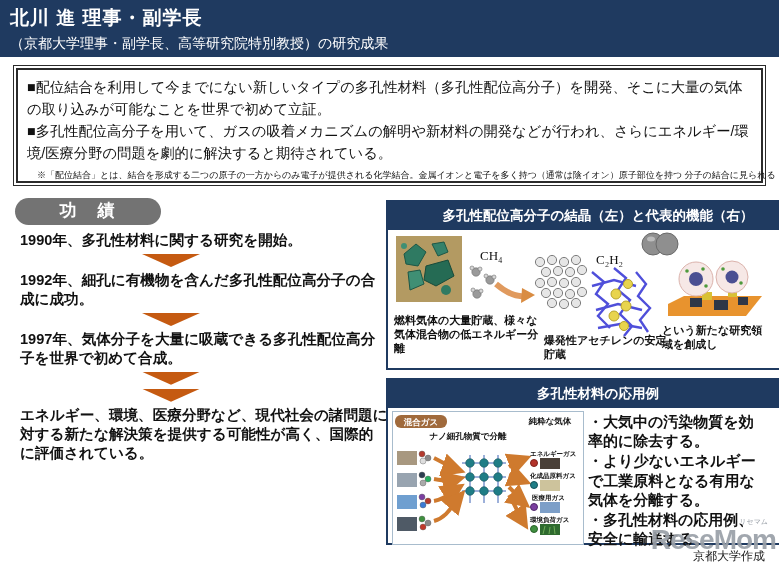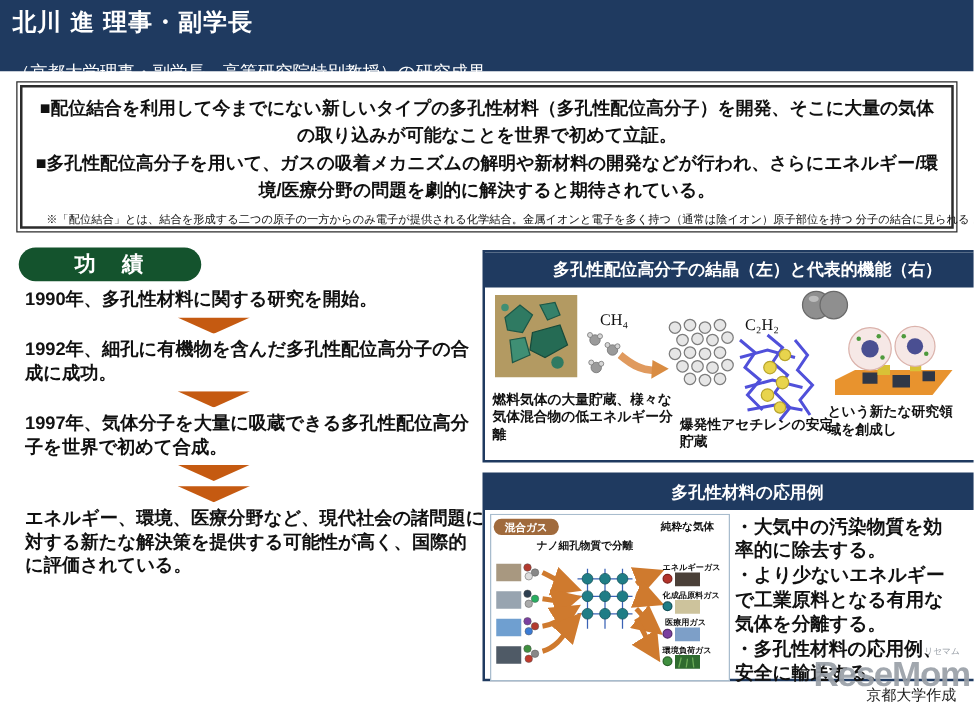--- a/index.html
+++ b/index.html
@@ -3,33 +3,33 @@
 <meta charset="utf-8">
 <style>
   html,body{margin:0;padding:0;background:#fff;}
   .page{position:relative;width:779px;height:567px;background:#fff;overflow:hidden;
         font-family:"Liberation Sans",sans-serif;color:#111;}
 
   
   .hdr{position:absolute;left:0;top:0;width:779px;height:57px;background:#1f3a60;
        color:#fff;box-sizing:border-box;padding:5px 0 0 10px;}
   .h-title{font-size:19px;font-weight:bold;letter-spacing:1px;}
-  .h-sub{font-size:14px;margin-top:18px;}
+  .h-sub{font-size:14px;margin-top:4px;}
 
   
   .summary{position:absolute;left:13px;top:65px;width:753px;height:121px;
            border:1px solid #2b2b2b;padding:2px;box-sizing:border-box;}
   .summary-inner{border:2px solid #2b2b2b;height:100%;box-sizing:border-box;padding:6px 9px 0;}
-  .bullet{margin:0;font-size:14.3px;font-weight:bold;line-height:1.55;text-align:center;}
+  .bullet{margin:0;font-size:14.3px;font-weight:normal;line-height:1.55;}
   .footnote{margin:4px 0 0 10px;font-size:9px;white-space:nowrap;}
 
   
-  .pill{position:absolute;left:15px;top:198px;width:146px;height:27px;background:#14532d;
+  .pill{position:absolute;left:15px;top:198px;width:146px;height:27px;background:#737373;
         border-radius:14px;color:#fff;font-size:17px;font-weight:bold;text-align:center;
-        line-height:27px;letter-spacing:2px;}
+        line-height:27px;letter-spacing:2px;font-family:Liberation Mono, monospace;}
   .timeline{position:absolute;left:20px;top:231px;width:368px;}
   .t-item{margin:0;font-size:14.6px;line-height:1.3;font-weight:600;white-space:pre-line;}
   .tri{width:58px;height:13px;margin:4px 0 4px 122px;background:#c55a11;
        clip-path:polygon(0 0,100% 0,50% 100%);}
 
   
   .panel{position:absolute;left:386px;width:424px;border:2px solid #1f3a60;
          box-sizing:border-box;background:#fff;}
   .panel1{top:200px;height:170px;}
   .panel2{top:378px;height:167px;}

